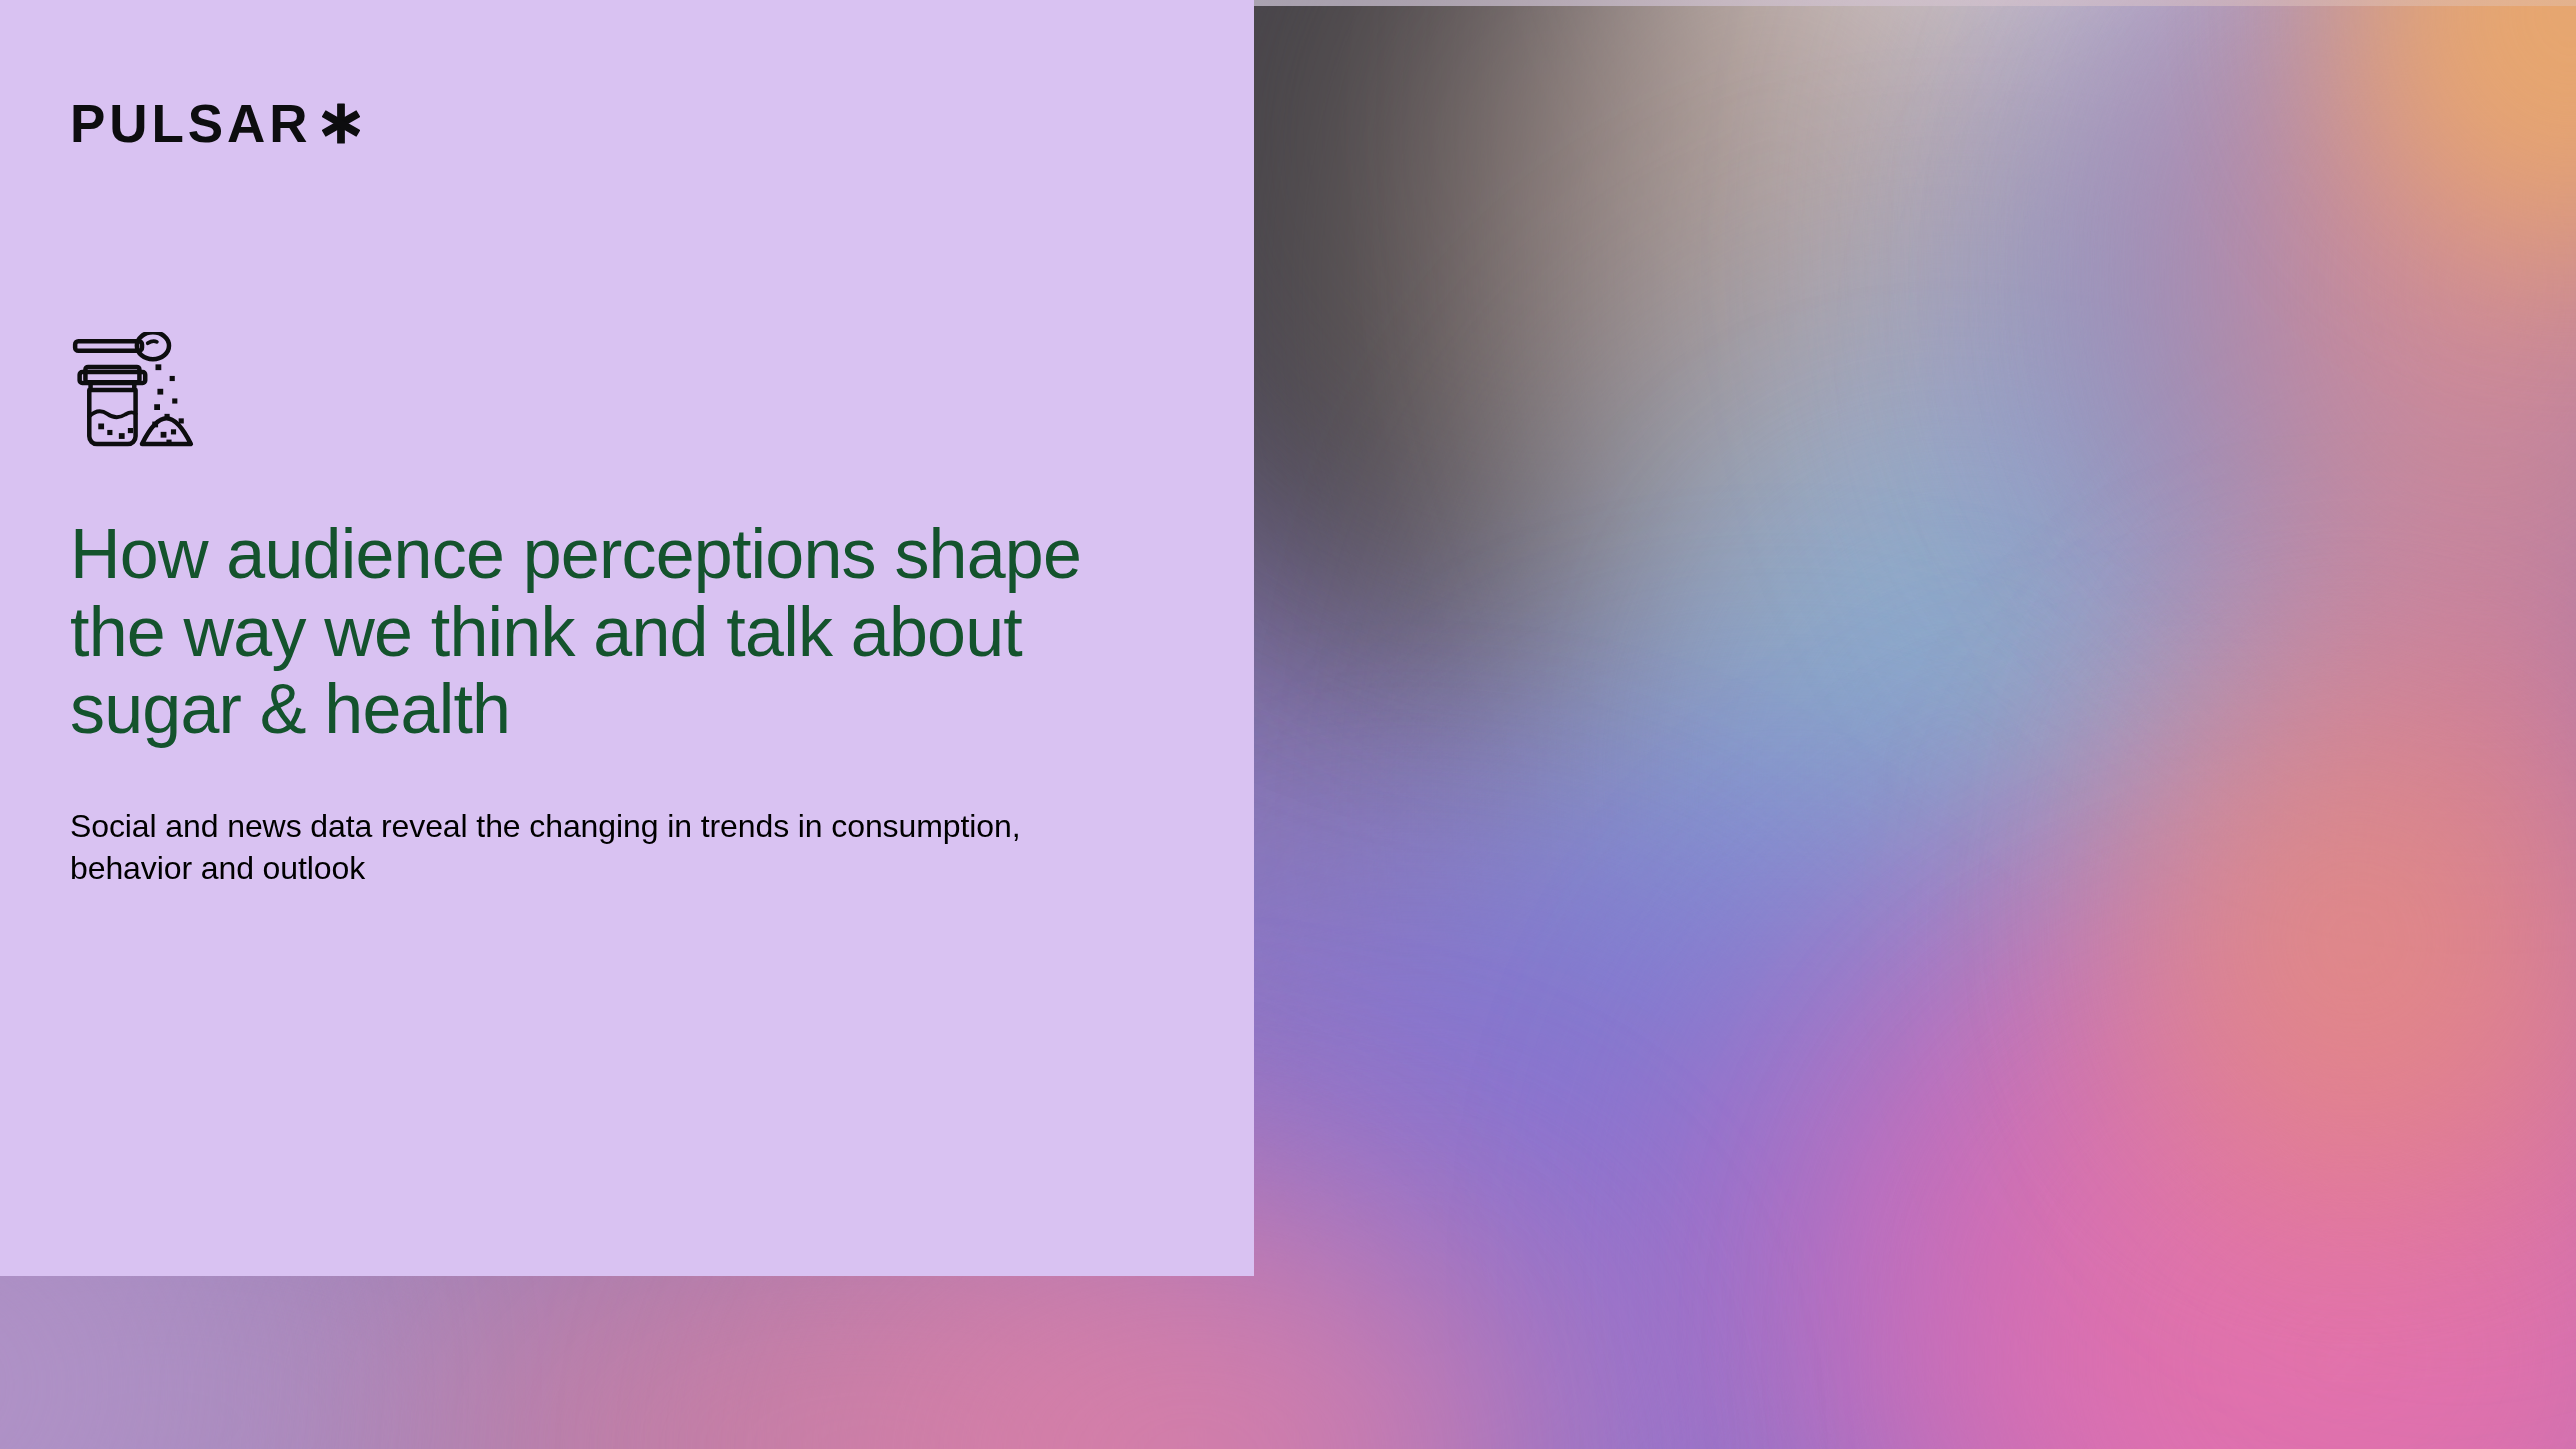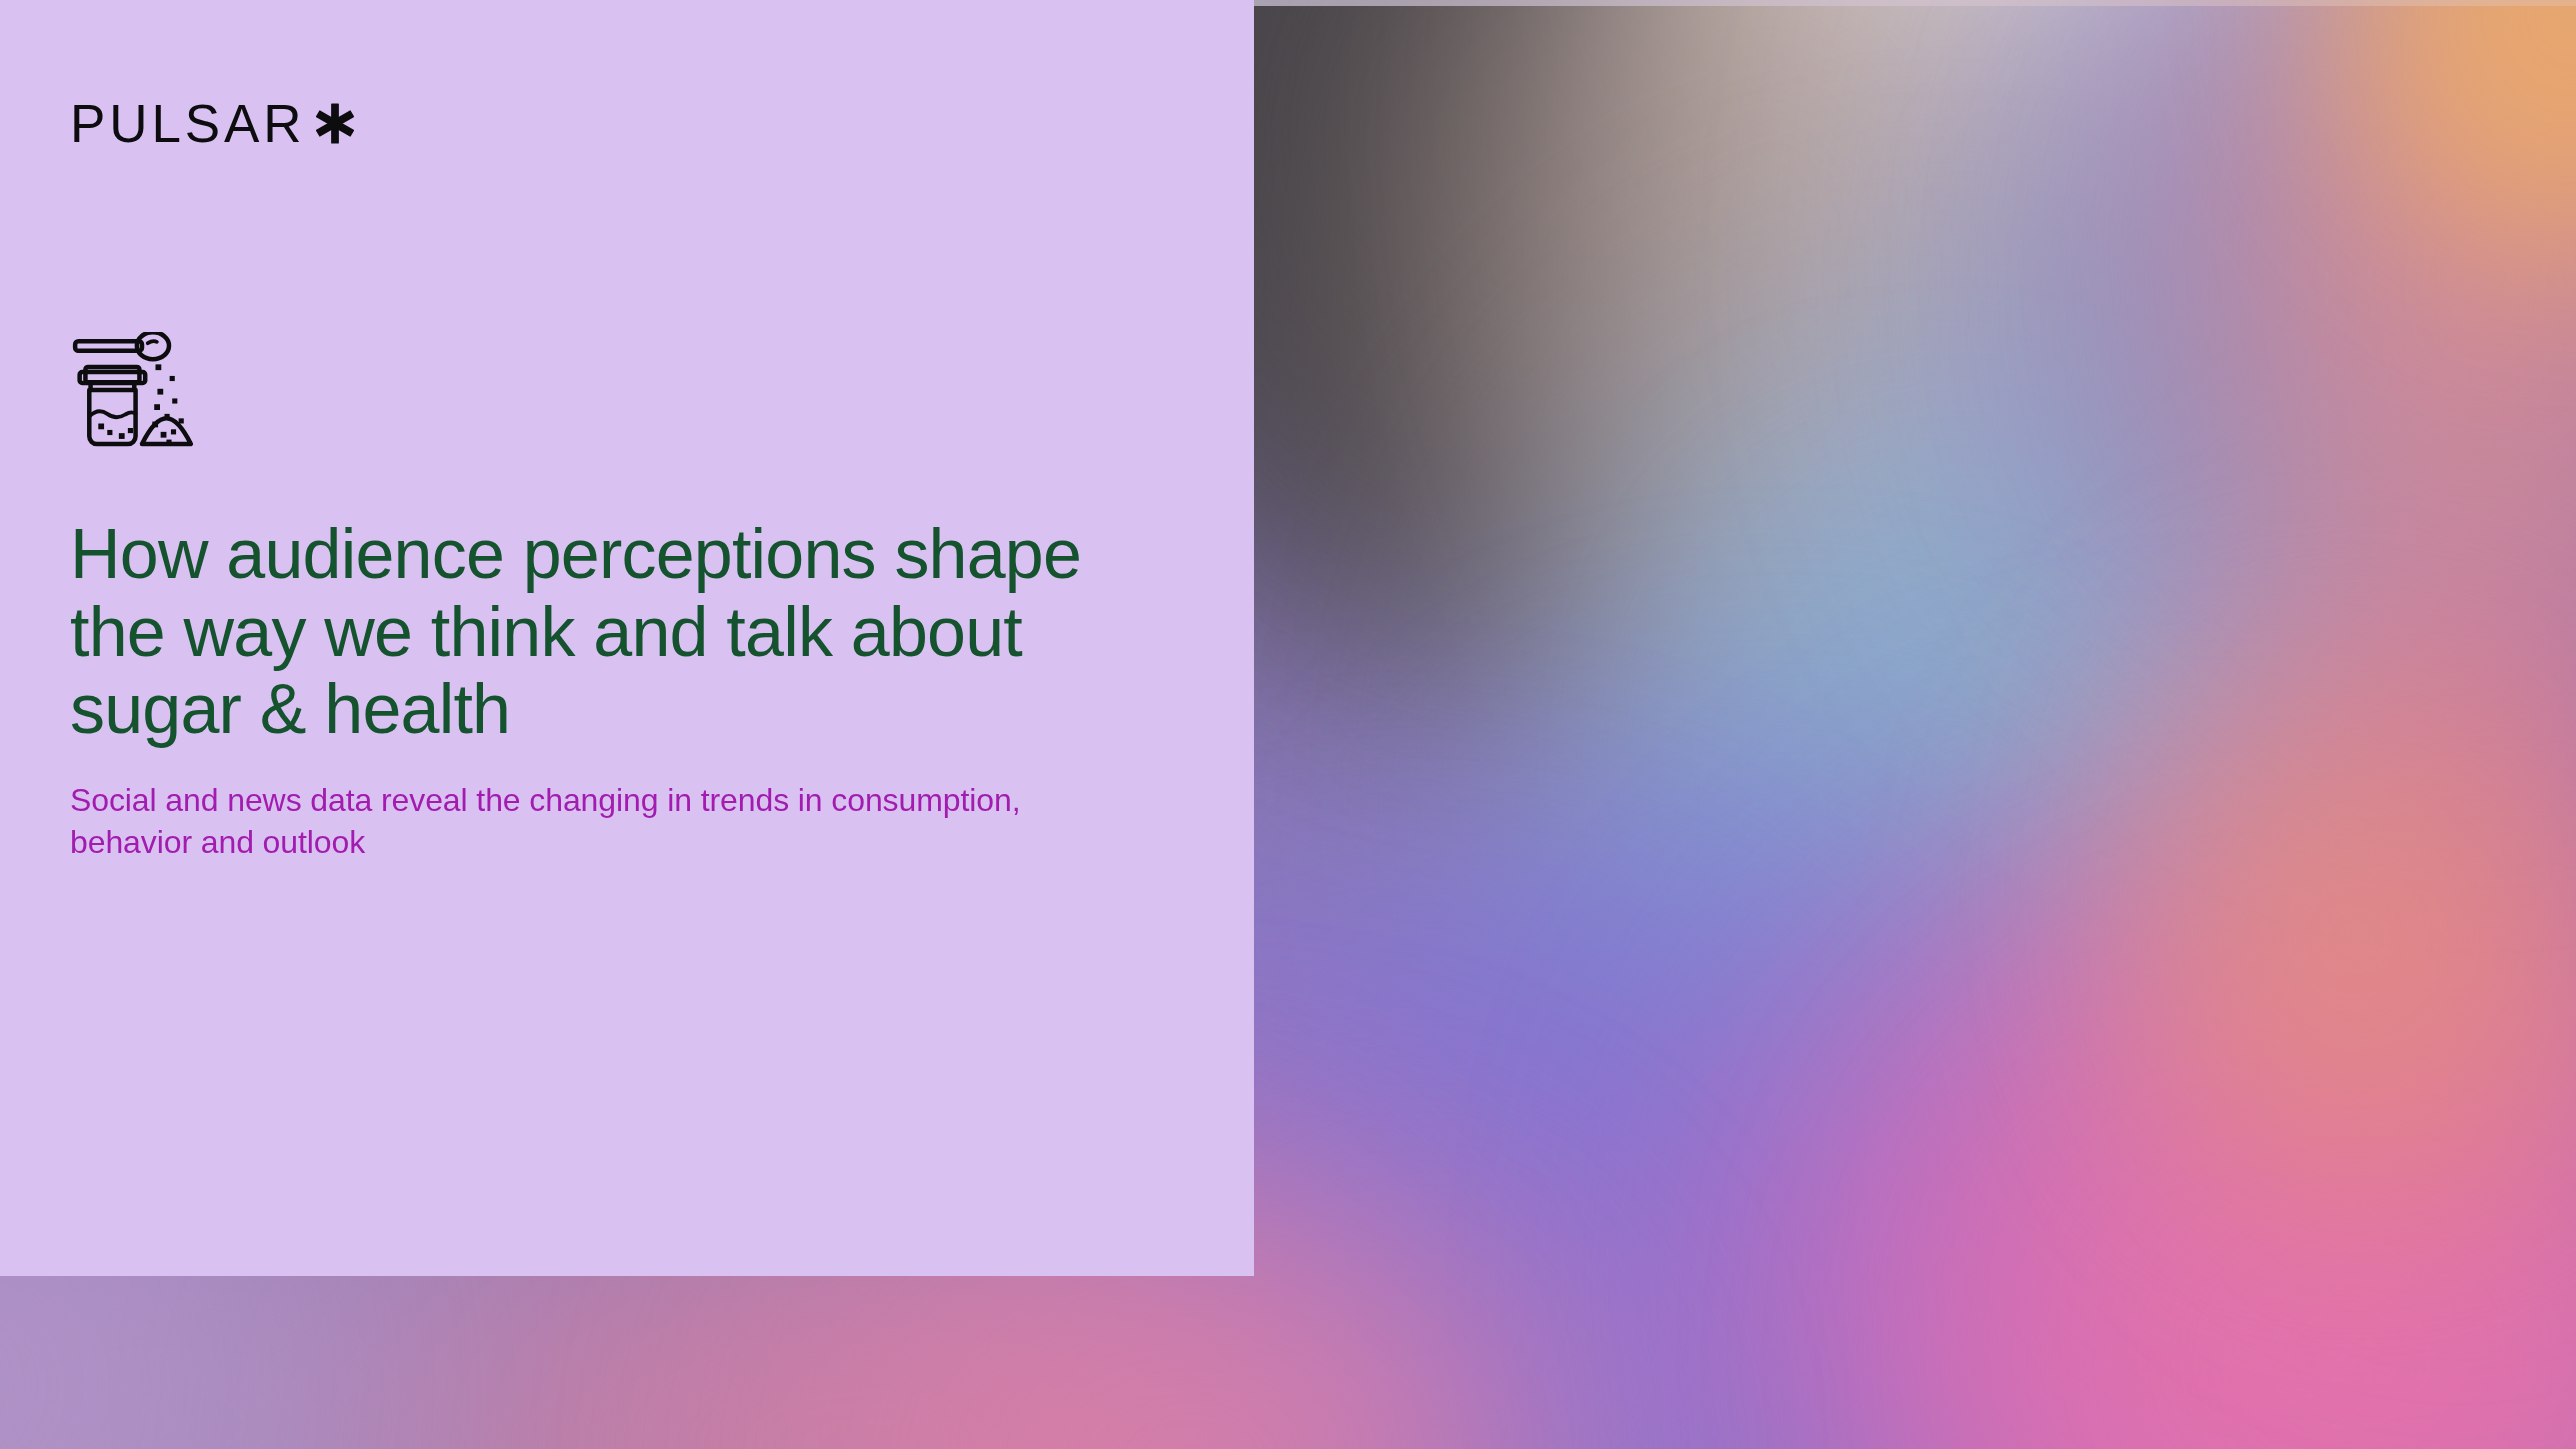--- a/index.html
+++ b/index.html
@@ -71,21 +71,21 @@
 
   
   .logo {
     position: absolute;
     top: 97px;
     left: 0;
     display: flex;
     align-items: center;
     color: #0d0d0f;
     font-size: 53px;
-    font-weight: 400;
+    font-weight: 700;
     letter-spacing: 3.9px;
     line-height: 1;
     white-space: nowrap;
   }
   .logo-mark {
     display: inline-block;
     margin-left: 5.2px;
     position: relative;
     width: 48px;
     height: 53px;
@@ -111,24 +111,24 @@
     color: #14532d;
     font-size: 70px;
     font-weight: 400;
     line-height: 1.11;
     letter-spacing: -0.8px;
   }
 
   
   .subtitle {
     position: absolute;
-    top: 748px;
+    top: 774px;
     left: 0;
     width: 1005px;
-    color: #a21caf;
+    color: #000000;
     font-size: 32px;
     font-weight: 400;
     line-height: 1.3;
     letter-spacing: -0.1px;
   }
 
   
   .top-sheen {
     position: absolute;
     left: 0; right: 0; top: 0;

